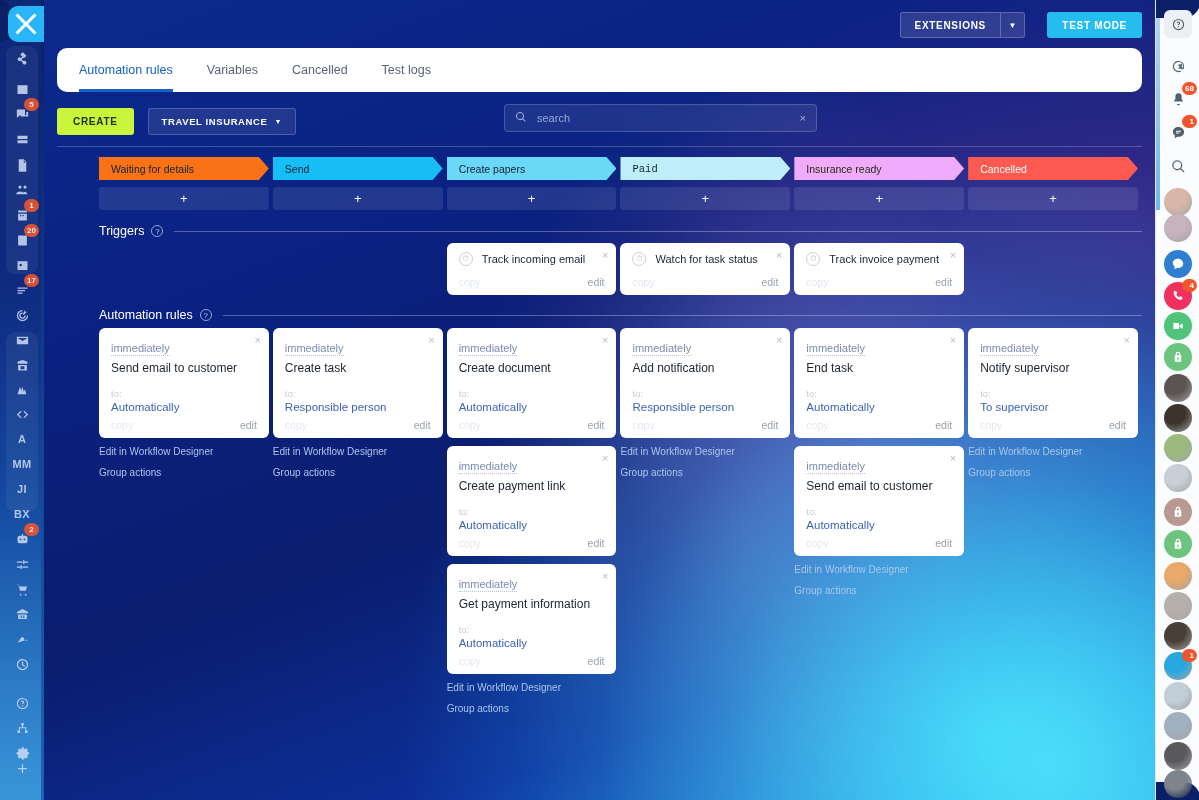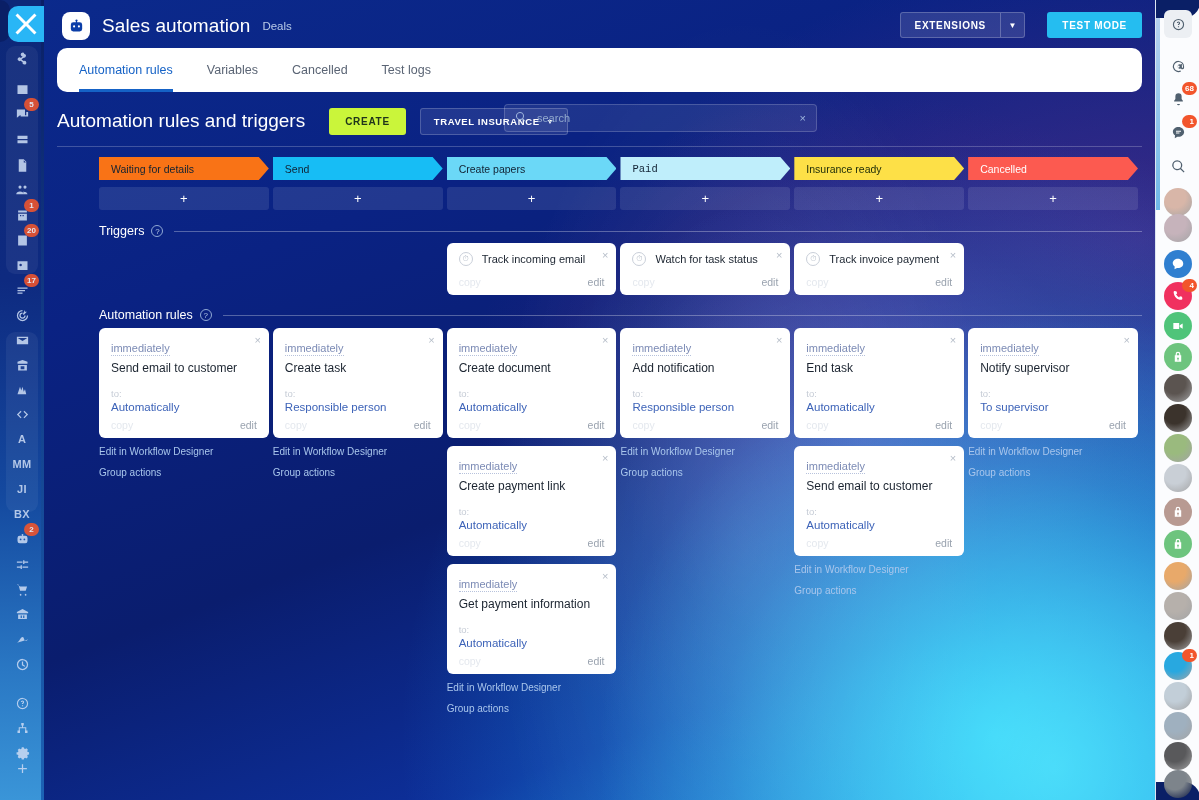--- a/index.html
+++ b/index.html
@@ -464,47 +464,37 @@
       </div>
       <div class="rr-item rr-av" style="top: 682px; background: radial-gradient(circle at 38% 32%, rgb(194, 206, 216) 0%, rgb(194, 206, 216) 42%, rgba(0, 0, 0, 0.35) 100%);"></div>
       <div class="rr-item rr-av" style="top: 712px; background: radial-gradient(circle at 38% 32%, rgb(159, 176, 191) 0%, rgb(159, 176, 191) 42%, rgba(0, 0, 0, 0.35) 100%);"></div>
       <div class="rr-item rr-av" style="top: 742px; background: radial-gradient(circle at 38% 32%, rgb(89, 89, 91) 0%, rgb(89, 89, 91) 42%, rgba(0, 0, 0, 0.35) 100%);"></div>
       <div class="rr-item rr-av" style="top: 770px; background: radial-gradient(circle at 38% 32%, rgb(125, 132, 139) 0%, rgb(125, 132, 139) 42%, rgba(0, 0, 0, 0.35) 100%);"></div>
     </div>
 </div>
 
 <div id="main">
 
-  <div id="apphead">
-    <div id="appicon">
-      <svg viewBox="0 0 24 24">
-          <path d="M12 2a1.6 1.6 0 0 1 1.6 1.6c0 .6-.33 1.12-.8 1.4V6h3.7A3.5 3.5 0 0 1 20 9.5v6A3.5 3.5 0 0 1 16.5 19h-9A3.5 3.5 0 0 1 4 15.5v-6A3.5 3.5 0 0 1 7.5 6h3.7V5A1.6 1.6 0 0 1 12 2zM8.6 10.4a1.5 1.5 0 1 0 0 3 1.5 1.5 0 0 0 0-3zm6.8 0a1.5 1.5 0 1 0 0 3 1.5 1.5 0 0 0 0-3z"></path>
-        </svg>
-    </div>
-    <div id="apptitle">Sales automation</div>
-    <div id="appsub">Deals</div>
-  </div>
 
   <div id="extbtn">
     <div id="extlabel">EXTENSIONS</div>
     <div id="extcaret">▼</div>
   </div>
   <div id="testmode">TEST MODE</div>
 
   <div id="tabcard">
     <div id="tabs">
         <div class="tab active">Automation rules</div>
         <div class="tab">Variables</div>
         <div class="tab">Cancelled</div>
         <div class="tab">Test logs</div>
       </div>
   </div>
 
   <div id="toolbar">
-    <div id="pagetitle">Automation rules and triggers</div>
     <div id="createbtn">CREATE</div>
     <div id="pipesel">
       <span>TRAVEL INSURANCE</span>
       <span style="font-size:7px;">▼</span>
     </div>
     <div id="searchbox">
       <span>
         <svg viewBox="0 0 24 24">
             <path d="M10 2a8 8 0 1 0 4.9 14.3l5.4 5.4 1.4-1.4-5.4-5.4A8 8 0 0 0 10 2zm0 2a6 6 0 1 1 0 12 6 6 0 0 1 0-12z"></path>
           </svg>
@@ -522,21 +512,21 @@
       </div>
       <div class="stage" style="background: rgb(23, 189, 245); width: 178px;">
         <span>Send</span>
       </div>
       <div class="stage" style="background: rgb(107, 216, 247); width: 178px;">
         <span>Create papers</span>
       </div>
       <div class="stage" style="background: rgb(191, 238, 251); width: 178px; font-family: Liberation Mono, monospace;">
         <span>Paid</span>
       </div>
-      <div class="stage" style="background: #fde047; width: 178px;">
+      <div class="stage" style="background: #f0abfc; width: 178px;">
         <span style="color: rgb(28, 43, 8);">Insurance ready</span>
       </div>
       <div class="stage" style="background: rgb(252, 90, 80); width: 178px;">
         <span style="color: rgb(255, 255, 255);">Cancelled</span>
       </div>
     </div>
   <div id="plusrow">
       <div class="plus" style="width: 178px;">+</div>
       <div class="plus" style="width: 178px;">+</div>
       <div class="plus" style="width: 178px;">+</div>

